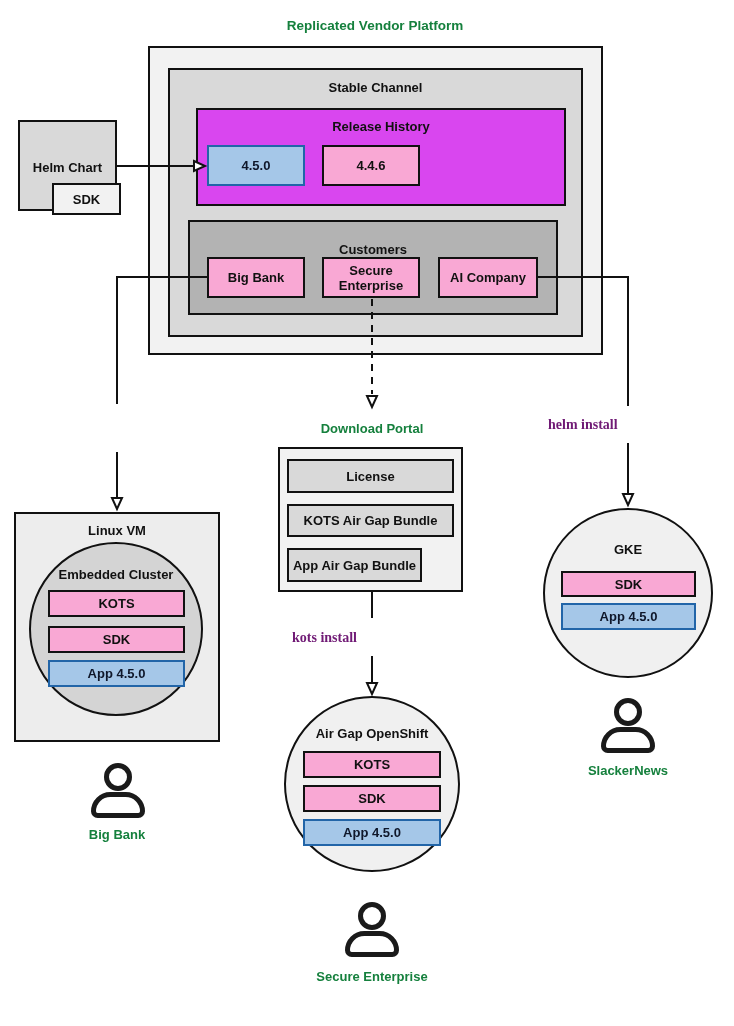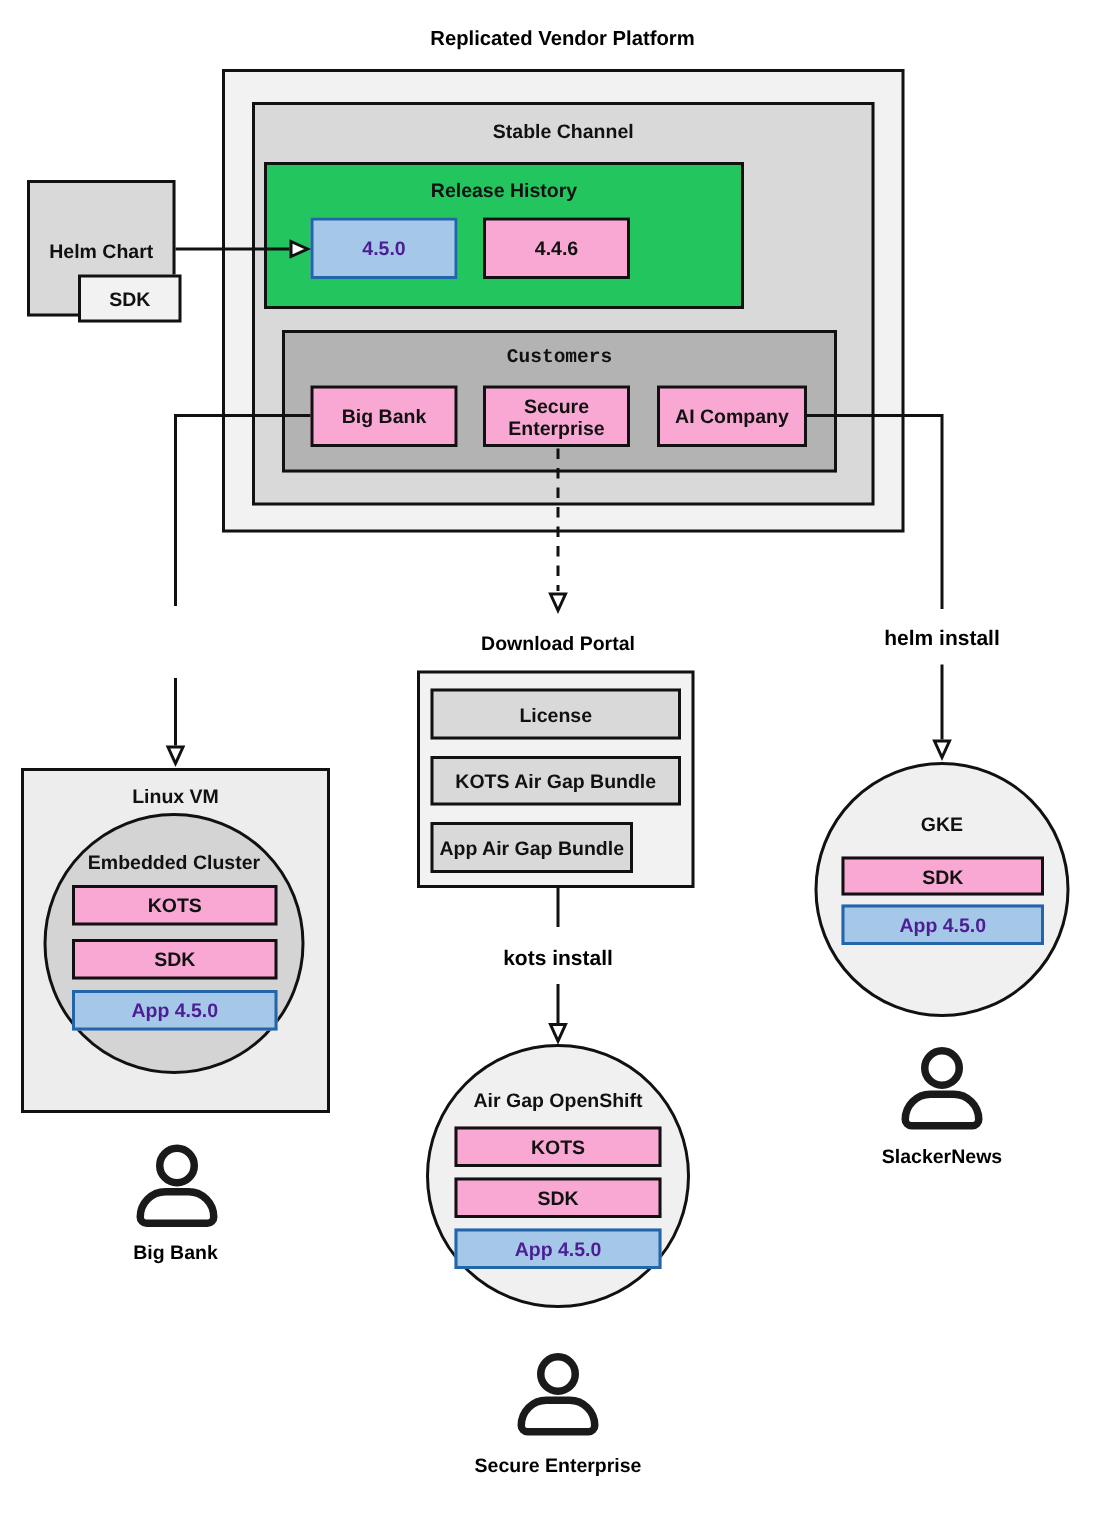--- a/index.html
+++ b/index.html
@@ -1,53 +1,53 @@
 <!DOCTYPE html>
 <html><head>
 <meta charset="utf-8">
 <style>
   html,body{margin:0;padding:0;background:#fff;}
   .stage{position:relative;width:734px;height:1026px;background:#fff;overflow:hidden;
          font-family:"Liberation Sans",sans-serif;color:#0d0d0d;}
   .abs{position:absolute;box-sizing:border-box;}
   .panel{border:2px solid #111;}
-  .lbl{font-weight:bold;font-size:13px;text-align:center;line-height:15px;color:#000000;}
+  .lbl{font-weight:bold;font-size:13px;text-align:center;line-height:15px;color:#15803d;}
   .boxlbl{position:absolute;left:0;right:0;text-align:center;font-weight:bold;font-size:13px;color:#111;}
   .cell{display:flex;align-items:center;justify-content:center;text-align:center;
         background:#f9a8d4;border:2px solid #111;font-weight:bold;font-size:13px;line-height:15px;color:#111;}
-  .cell.blue{background:#a5c7e8;border-color:#2265a8;color:#4c1d95;}
+  .cell.blue{background:#a5c7e8;border-color:#2265a8;color:#0f172a;}
   .cell.gray{background:#d9d9d9;}
   .circle{border-radius:50%;border:2px solid #111;}
-  .mono{font-family:Liberation Sans, sans-serif;font-weight:bold;font-size:14px;text-align:center;color:#000000;}
+  .mono{font-family:Liberation Serif, serif;font-weight:bold;font-size:14px;color:#701a75;}
   .person-head{position:absolute;width:28px;height:28px;border:5px solid #1a1a1a;border-radius:50%;box-sizing:border-box;}
   .person-body{position:absolute;width:54px;height:26px;border:5px solid #1a1a1a;box-sizing:border-box;
                border-radius:26px 26px 9px 9px;}
   svg.overlay{position:absolute;left:0;top:0;pointer-events:none;}
 </style>
 </head>
 <body>
 
 <div class="stage">
 
   <div class="abs lbl" style="left:175px;top:18px;width:400px;font-size:13.5px;">Replicated Vendor Platform</div>
 
   <div class="abs panel" style="left:148px;top:46px;width:455px;height:309px;background:#f2f2f2;"></div>
 
   <div class="abs panel" style="left:168px;top:68px;width:415px;height:269px;background:#d9d9d9;">
     <div class="boxlbl" style="top:10px;">Stable Channel</div>
   </div>
 
-  <div class="abs panel" style="left:176px;top:108px;width:320px;height:98px;background:#22c55e;">
+  <div class="abs panel" style="left:196px;top:108px;width:370px;height:98px;background:#d946ef;">
     <div class="boxlbl" style="top:9px;">Release History</div>
   </div>
   <div class="abs cell blue" style="left:207px;top:145px;width:98px;height:41px;">4.5.0</div>
   <div class="abs cell" style="left:322px;top:145px;width:98px;height:41px;">4.4.6</div>
 
   <div class="abs panel" style="left:188px;top:220px;width:370px;height:95px;background:#b3b3b3;">
-    <div class="boxlbl" style="top:8px;font-family:Liberation Mono, monospace;">Customers</div>
+    <div class="boxlbl" style="top:20px;">Customers</div>
   </div>
   <div class="abs cell" style="left:207px;top:257px;width:98px;height:41px;">Big Bank</div>
   <div class="abs cell" style="left:322px;top:257px;width:98px;height:41px;padding:0 12px;">Secure Enterprise</div>
   <div class="abs cell" style="left:438px;top:257px;width:100px;height:41px;">AI Company</div>
 
   <div class="abs panel" style="left:18px;top:120px;width:99px;height:91px;background:#d9d9d9;">
     <div class="boxlbl" style="top:38px;">Helm Chart</div>
     <div class="cell" style="position:absolute;left:32px;top:61px;width:65px;height:28px;background:#f2f2f2;">SDK</div>
   </div>
 

